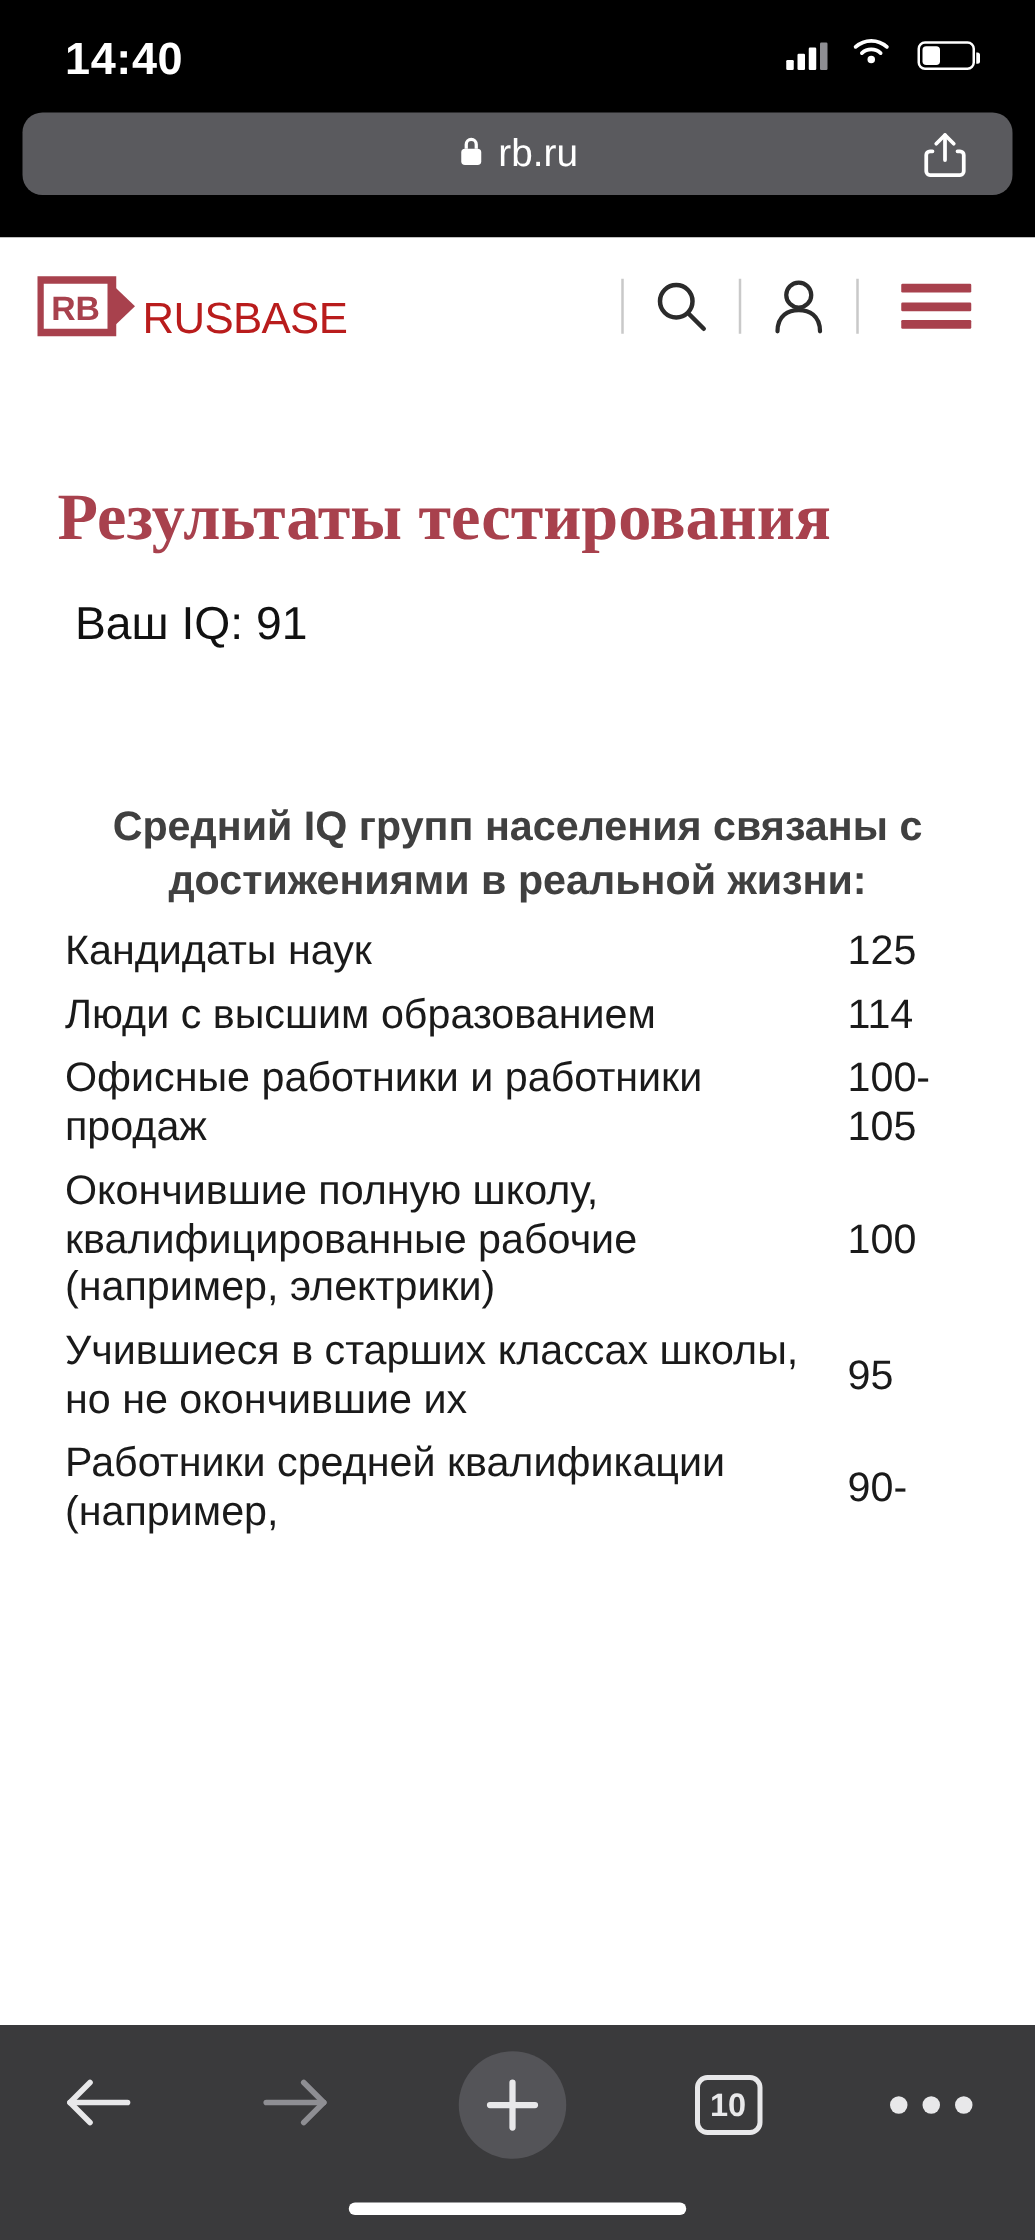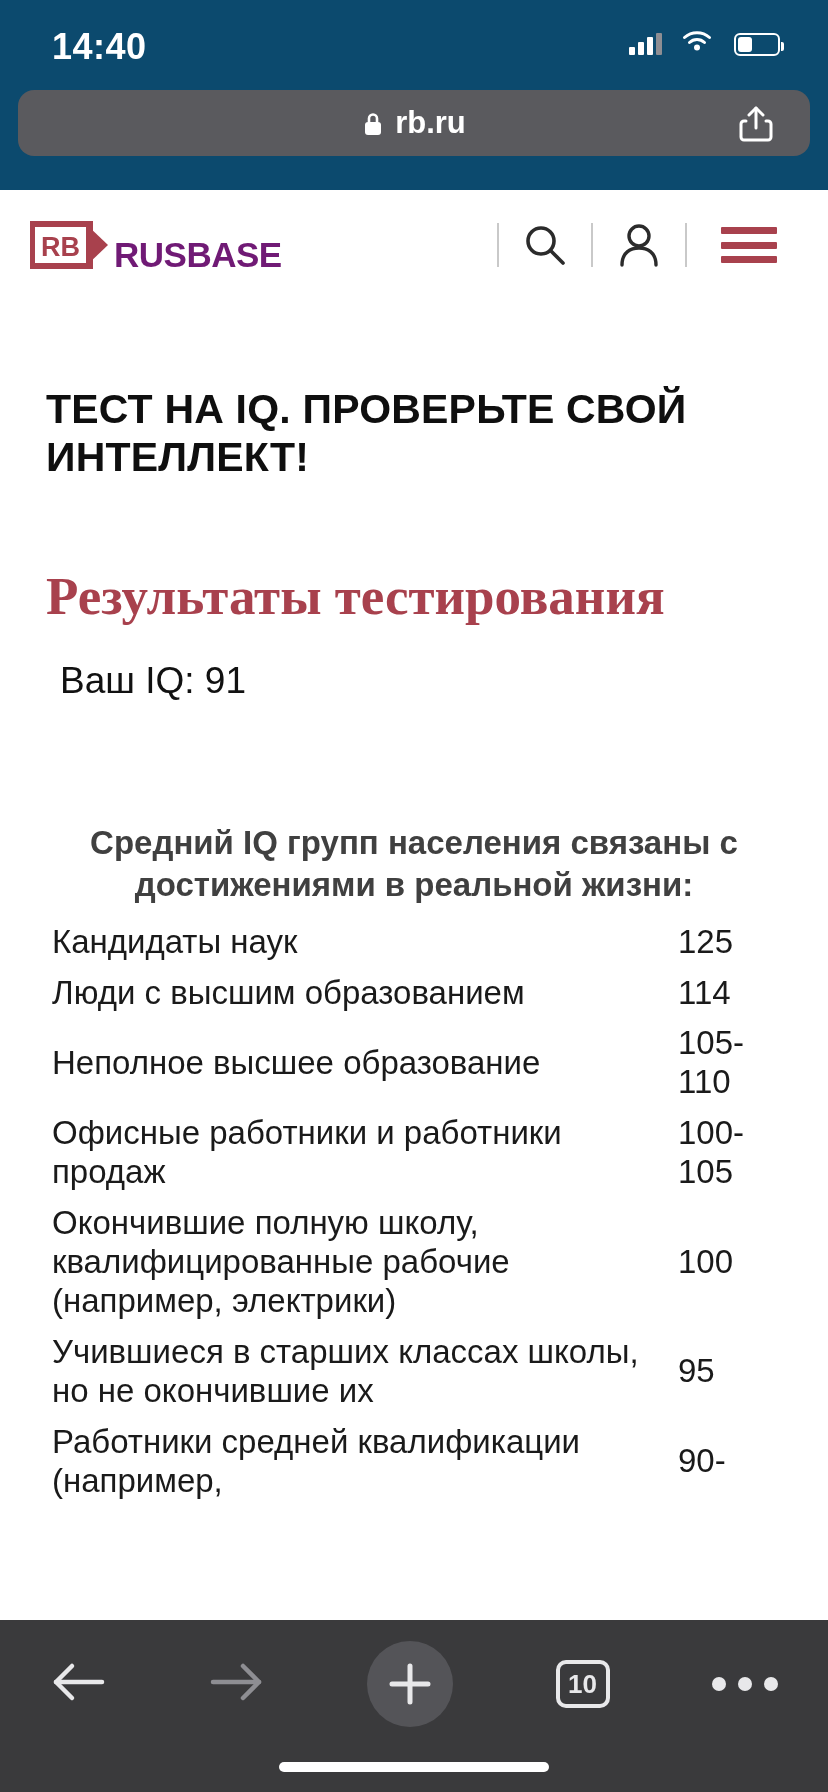--- a/index.html
+++ b/index.html
@@ -10,21 +10,21 @@
     width: 828px;
     height: 1792px;
     background: #ffffff;
     font-family: "Liberation Sans", sans-serif;
     overflow: hidden;
     position: relative;
   }
 
   
   .browser-top {
-    background: #0c4a6e;
+    background: #000000;
     height: 190px;
     width: 828px;
     position: relative;
   }
   .status-bar {
     height: 78px;
     position: relative;
     color: #ffffff;
   }
   .status-time {
@@ -96,23 +96,22 @@
     top: 90px;
     height: 66px;
     background: #5a5a5e;
     border-radius: 16px;
     display: flex;
     align-items: center;
     justify-content: center;
   }
   .url-inner {
     display: flex;
-    align-items: flex-end;
+    align-items: center;
     gap: 11px;
-    font-weight: bold;
   }
   .lock-icon { display: block; }
   .url-text {
     color: #ffffff;
     font-size: 31px;
   }
   .share-btn {
     position: absolute;
     right: 36px;
     top: 14px;
@@ -141,23 +140,23 @@
     display: flex;
     align-items: center;
   }
   .logo-mark {
     position: relative;
     display: flex;
     align-items: center;
   }
   .logo-text {
     font-size: 35px;
-    font-weight: bold;
+    font-weight: normal;
     letter-spacing: -0.5px;
-    color: #701a75;
+    color: #b91c1c;
     margin-left: 4px;
     margin-top: 20px;
   }
   .header-actions {
     display: flex;
     align-items: center;
   }
   .divider-v {
     width: 2px;
     height: 44px;
@@ -381,41 +380,36 @@
       <span class="divider-v"></span>
       <span class="burger">
         <span></span>
           <span></span>
           <span></span>
       </span>
     </div>
   </div>
 
   <div class="content">
-    <h1 class="article-title">ТЕСТ НА IQ. ПРОВЕРЬТЕ СВОЙ ИНТЕЛЛЕКТ!</h1>
 
     <h2 class="results-title">Результаты тестирования</h2>
 
     <div class="iq-line">Ваш IQ: 91</div>
 
     <div class="table-caption">Средний IQ групп населения связаны с достижениями в реальной жизни:</div>
 
     <table class="iq-table">
       <tbody>
         <tr>
           <td class="label">Кандидаты наук</td>
           <td class="value">125</td>
         </tr>
         <tr>
           <td class="label">Люди с высшим образованием</td>
           <td class="value">114</td>
-        </tr>
-        <tr>
-          <td class="label">Неполное высшее образование</td>
-          <td class="value">105-110</td>
         </tr>
         <tr>
           <td class="label">Офисные работники и работники продаж</td>
           <td class="value">100-105</td>
         </tr>
         <tr>
           <td class="label">Окончившие полную школу, квалифицированные рабочие (например, электрики)</td>
           <td class="value">100</td>
         </tr>
         <tr>

